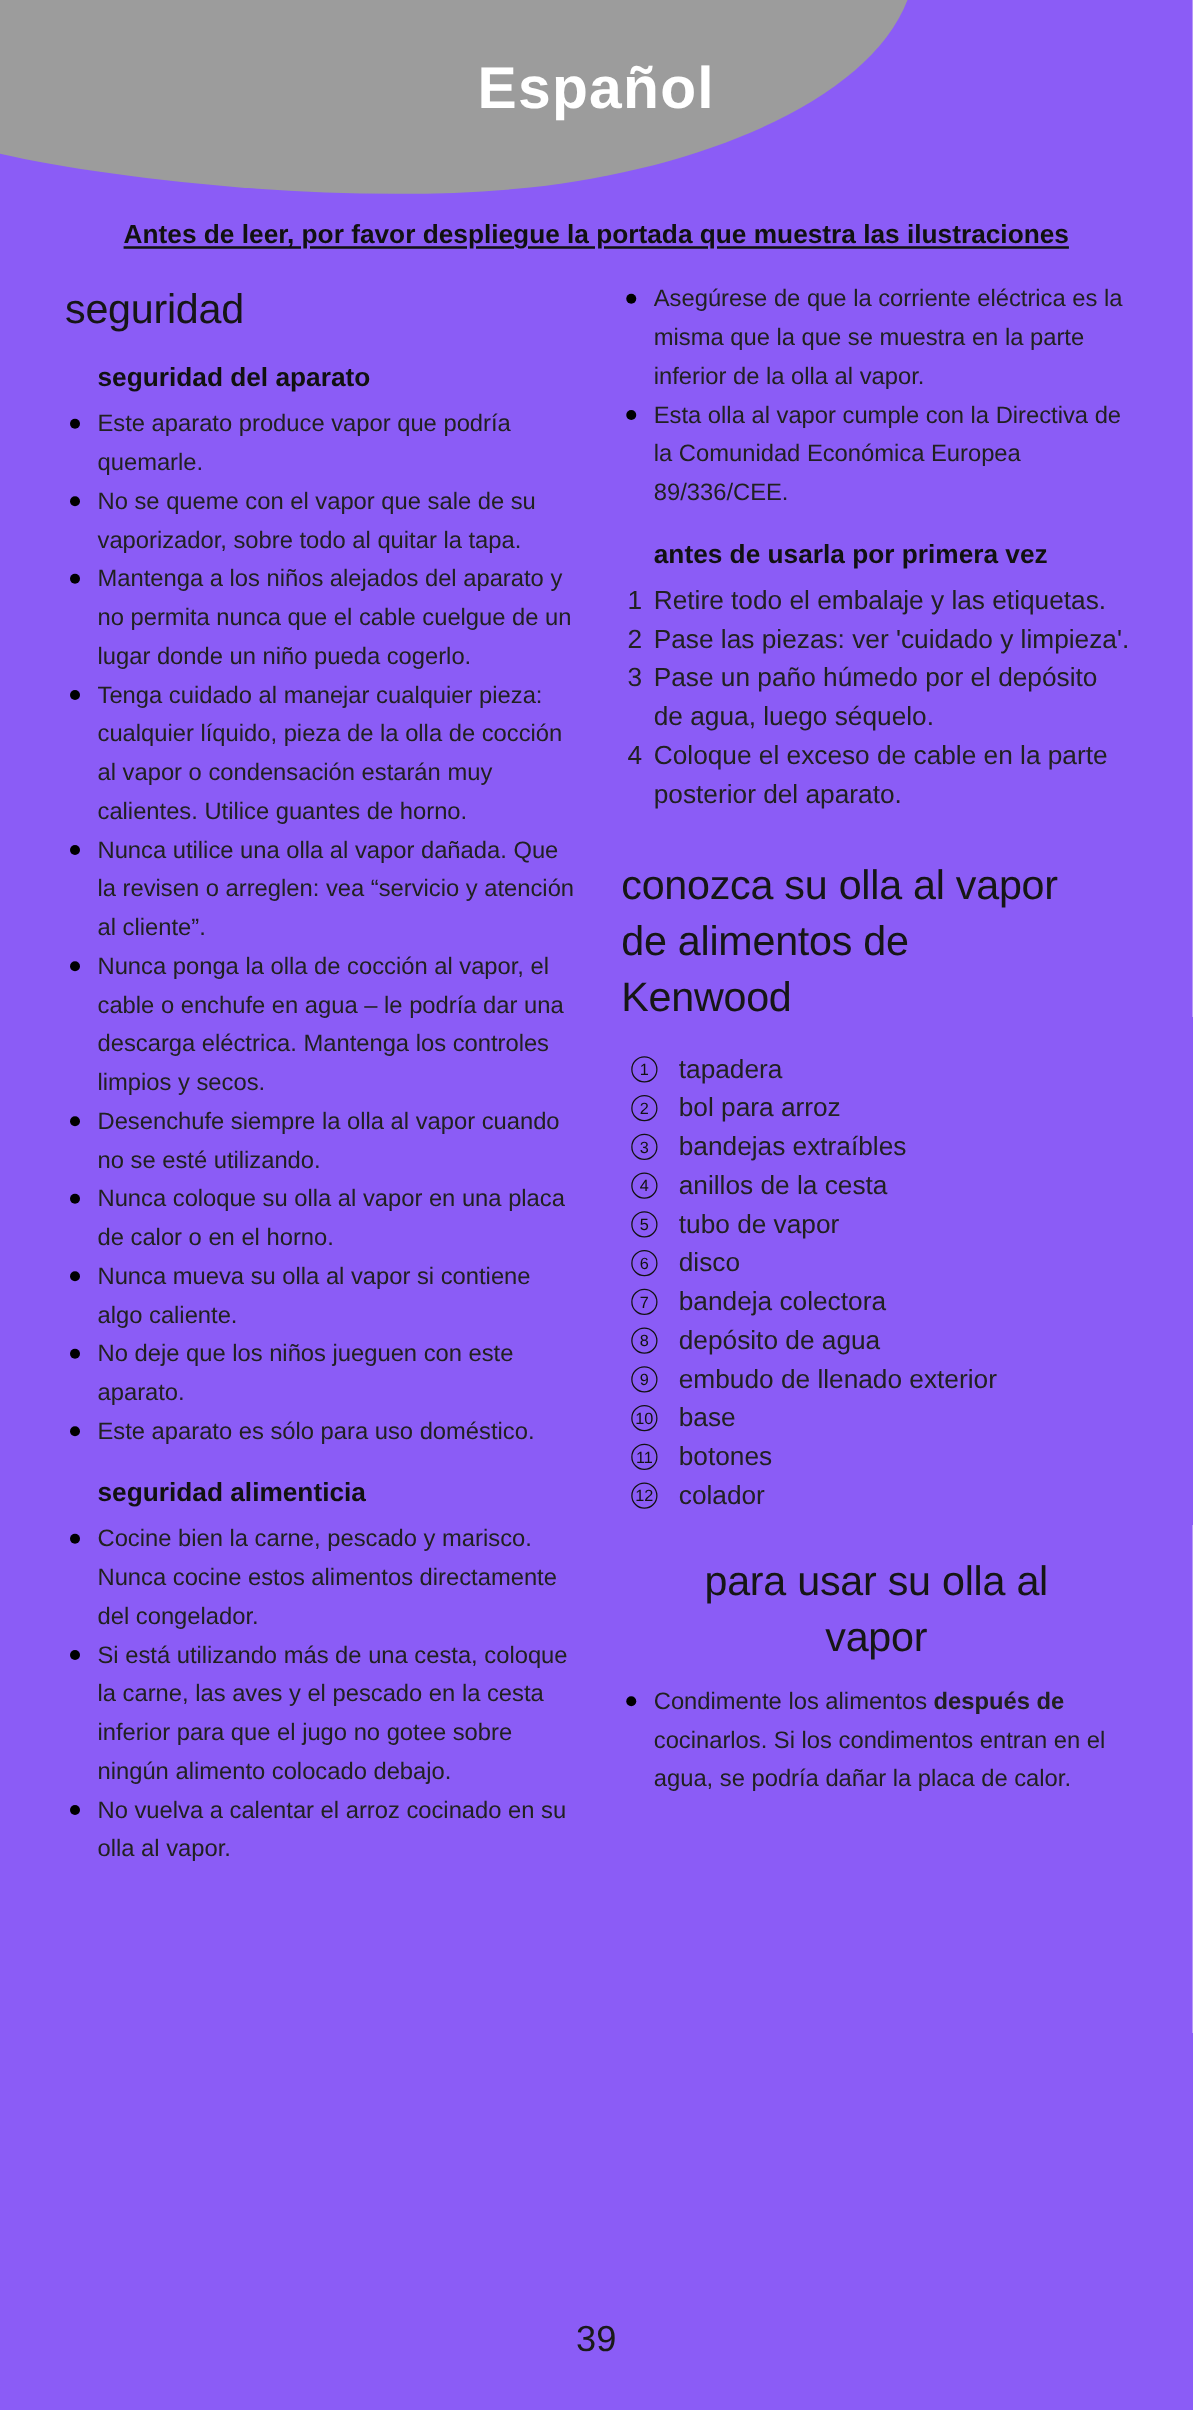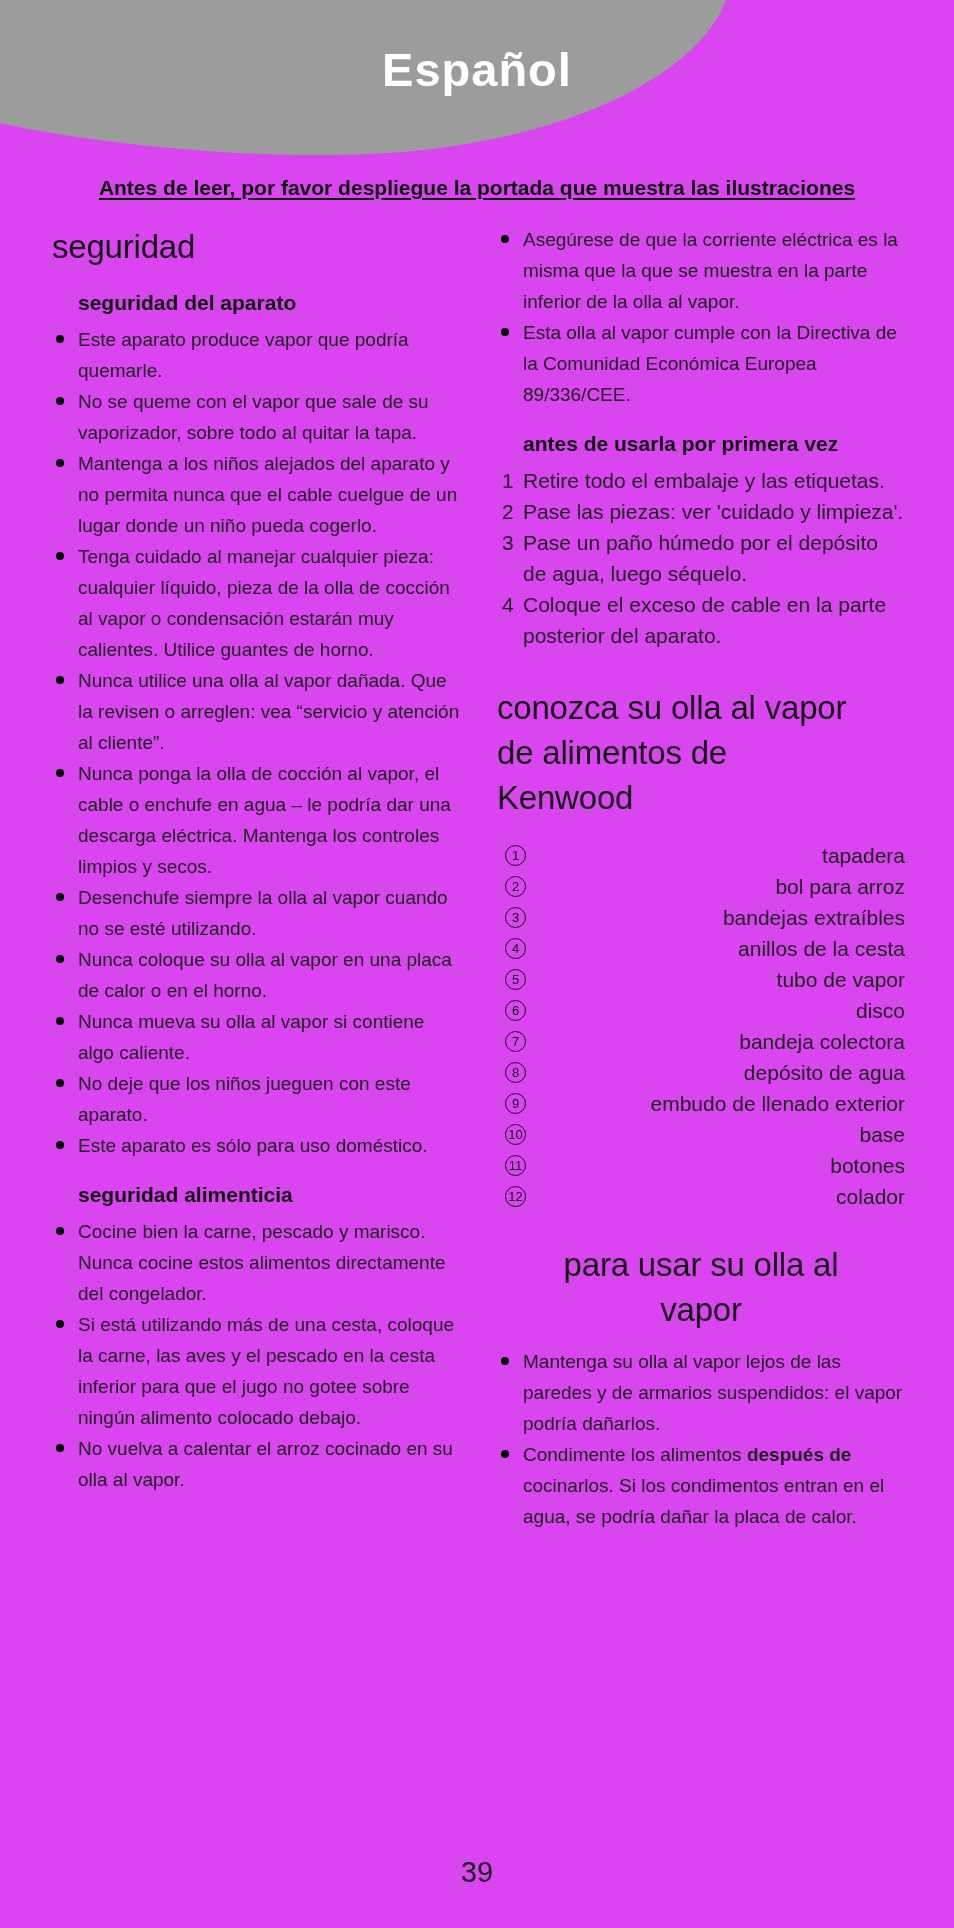--- a/index.html
+++ b/index.html
@@ -4,21 +4,21 @@
 <style>
   * { margin: 0; padding: 0; box-sizing: border-box; }
   html, body { background: #fff; }
   body {
     width: 954px; height: 1928px;
     font-family: "Liberation Sans", sans-serif;
     color: #212121;
     position: relative;
     overflow: hidden;
   }
-  .page { position: relative; width: 954px; height: 1928px; background: #d946ef; overflow: hidden; }
+  .page { position: relative; width: 954px; height: 1928px; background: #8b5cf6; overflow: hidden; }
 
   
   .banner-wrap { position: relative; height: 160px; }
   .banner-svg { display: block; width: 954px; height: 160px; }
   .banner-title {
     position: absolute; top: 42px; left: 0; right: 0;
     text-align: center;
     color: #ffffff; font-size: 47px; font-weight: bold; letter-spacing: 1px;
   }
 
@@ -71,21 +71,21 @@
   
   ol.parts { list-style: none; margin-top: 20px; }
   .part { display: flex; align-items: flex-start; font-size: 21px; line-height: 31px; }
   .part-num {
     flex: none; width: 21px; height: 21px;
     border: 1.5px solid #111; border-radius: 50%;
     font-size: 13px; font-weight: normal; color: #111;
     display: flex; align-items: center; justify-content: center;
     margin: 5px 0 0 8px;
   }
-  .part-label { flex: 1; padding-left: 17px; text-align: right; }
+  .part-label { flex: 1; padding-left: 17px; }
 
   .b { font-weight: bold; }
 
   
   .page-number {
     position: absolute; top: 1856px; left: 0; right: 0;
     text-align: center; font-size: 29px; color: #1a1a1a;
   }
 </style>
 </head>
@@ -262,24 +262,20 @@
       </ol>
 
       <h1 class="big sec2">
         <div>para usar su olla al</div>
         <div>vapor</div>
       </h1>
 
       <ul class="bullets">
         <li class="bullet-item">
             <span class="dot"></span>
-            <span class="bt">Mantenga su olla al vapor lejos de las paredes y de armarios suspendidos: el vapor podría dañarlos.</span>
-          </li>
-        <li class="bullet-item">
-            <span class="dot"></span>
             <span class="bt"><span>Condimente los alimentos </span><span class="b">después de</span><span> cocinarlos. Si los condimentos entran en el agua, se podría dañar la placa de calor.</span></span>
           </li>
       </ul>
     </section>
 
   </div>
 
   <div class="page-number">39</div>
 
 </div>

